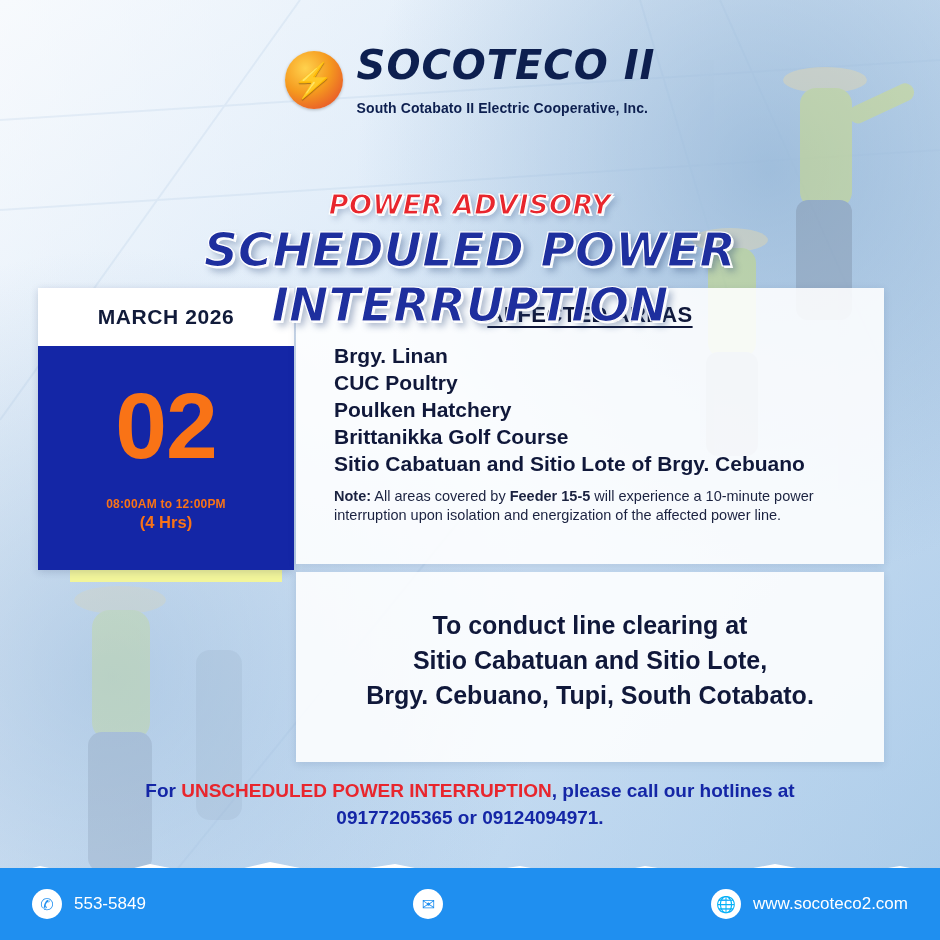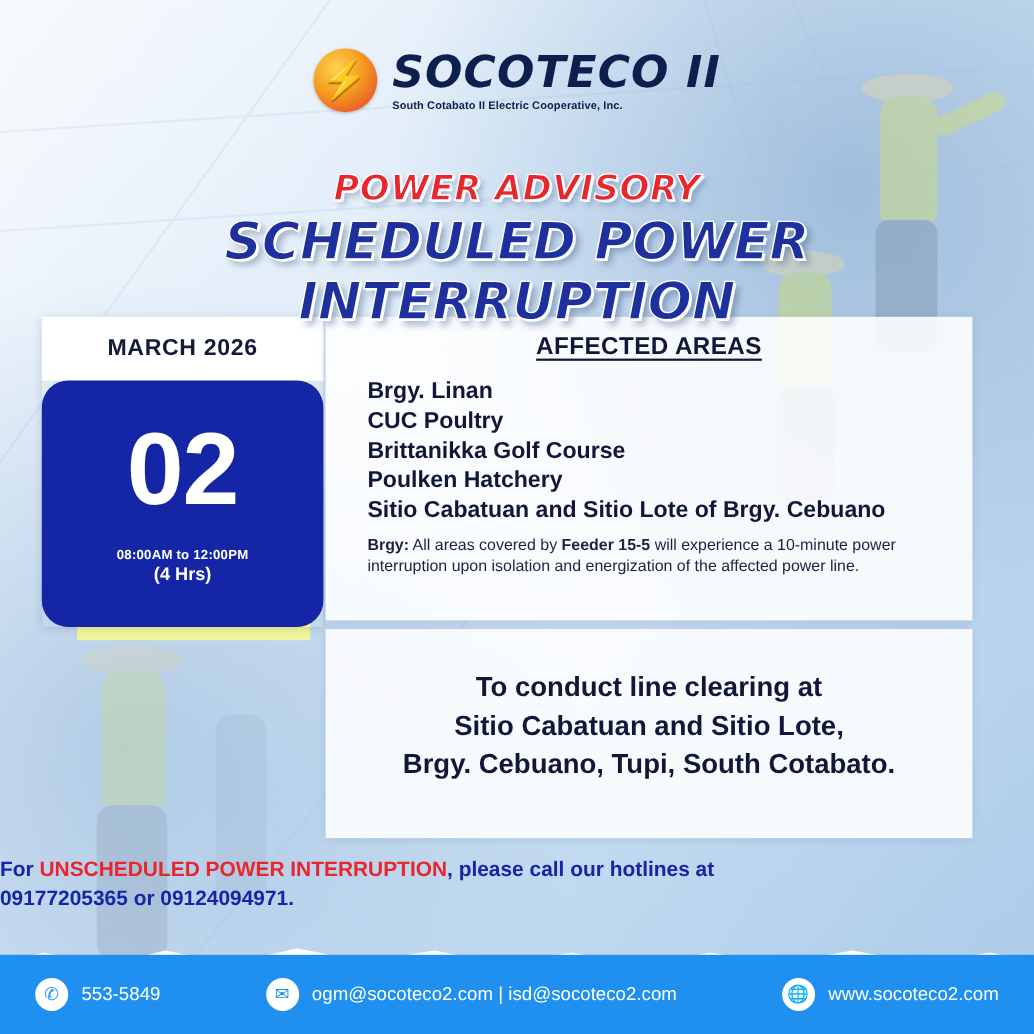--- a/index.html
+++ b/index.html
@@ -44,32 +44,33 @@
   }
   .logo-bolt { font-size: 34px; line-height: 1; color: #fff; text-shadow: 0 1px 1px rgba(0,0,0,.35); }
   .logo-text { display: flex; flex-direction: column; }
   .logo-title {
     font-family: "DejaVu Sans", sans-serif;
     font-weight: bold; font-style: italic;
     font-size: 40px; letter-spacing: 1px; color: #0d1f4f;
     line-height: 1.05;
   }
   .logo-sub {
-    font-size: 10px; font-weight: bold; color: #0d1f4f;
-    letter-spacing: .1px; margin-top: 4px;
+    font-size: 14px; font-weight: bold; color: #0d1f4f;
+    letter-spacing: .1px; margin-top: 14px;
   }
   
   .title-block { position: absolute; top: 152px; left: 0; right: 0; text-align: center; z-index: 5; }
   .title-red {
     font-family: "DejaVu Sans", sans-serif;
     font-style: italic; font-weight: bold;
-    font-size: 32px; letter-spacing: .5px;
+    font-size: 27px; letter-spacing: .5px;
     color: #e8262d;
     -webkit-text-stroke: 1.2px #ffffff;
     text-shadow: 2px 2px 0 rgba(255,255,255,.9), 4px 4px 6px rgba(40,70,120,.35);
+    margin-top: 37px;
   }
   .title-blue {
     font-family: "DejaVu Sans", sans-serif;
     font-style: italic; font-weight: bold;
     font-size: 47px; letter-spacing: .2px;
     color: #1e2f9e;
     margin-top: 2px;
     -webkit-text-stroke: 1.2px #ffffff;
     text-shadow: 2px 2px 0 rgba(255,255,255,.95), 5px 5px 7px rgba(40,70,120,.4);
   }
@@ -88,21 +89,21 @@
     box-shadow: 0 2px 8px rgba(20,40,90,.18);
   }
   .date-head {
     background: #ffffff; height: 58px;
     display: flex; align-items: center; justify-content: center;
     font-weight: bold; font-size: 21px; letter-spacing: .6px; color: #111b3a;
   }
   .date-body {
     flex: 1; background: #1426a6;
     display: flex; flex-direction: column; align-items: center; justify-content: center;
-    color: #ffffff; padding-bottom: 10px; border-radius: 24px;
+    color: #f97316; padding-bottom: 10px;
   }
   .date-day {
     font-size: 93px; font-weight: bold; line-height: .95;
     letter-spacing: -1px; margin-top: 8px;
   }
   .date-time {
     margin-top: 26px; font-size: 12px; font-weight: bold; letter-spacing: .2px;
   }
   .date-hours { font-size: 16.5px; font-weight: bold; margin-top: 2px; text-align: center; }
   
@@ -133,21 +134,21 @@
     font-size: 14.5px; color: #1b2240; line-height: 1.28;
   }
   .note b { font-weight: bold; }
   .purpose-text {
     margin-top: 22px; text-align: center;
     font-size: 25px; font-weight: bold; color: #10183a; line-height: 1.4;
   }
   
   .hotline {
     position: absolute; left: 0; right: 0; top: 778px;
-    z-index: 5;
+    text-align: center; z-index: 5;
     font-size: 19px; font-weight: bold; color: #1426a6; line-height: 1.4;
   }
   .hotline .red { color: #e8262d; }
   
   .footer-wave {
     position: absolute; left: 0; right: 0; bottom: 0; height: 98px; z-index: 6;
   }
   .footer-bar {
     position: absolute; left: 0; right: 0; bottom: 0; height: 72px;
     background: #1f8ff0; z-index: 7;
@@ -229,26 +230,26 @@
       <div class="date-time">08:00AM  to 12:00PM</div>
       <div class="date-hours">(4 Hrs)</div>
     </div>
   </div>
 
   <div class="panel-areas">
     <div class="panel-title">AFFECTED AREAS</div>
     <ul class="areas-list">
       <li>Brgy. Linan</li>
       <li>CUC Poultry</li>
+      <li>Poulken Hatchery</li>
       <li>Brittanikka Golf Course</li>
-      <li>Poulken Hatchery</li>
       <li>Sitio Cabatuan and Sitio Lote of Brgy. Cebuano</li>
     </ul>
     <div class="note">
-      <b>Brgy:</b><span> All areas covered by </span><b>Feeder 15-5</b><span> will experience a 10-minute power interruption upon isolation and energization of the affected power line.</span>
+      <b>Note:</b><span> All areas covered by </span><b>Feeder 15-5</b><span> will experience a 10-minute power interruption upon isolation and energization of the affected power line.</span>
     </div>
   </div>
 
   <div class="panel-purpose">
     <div class="purpose-text">
       <div>To conduct line clearing at</div>
       <div>Sitio Cabatuan and Sitio Lote,</div>
       <div>Brgy. Cebuano, Tupi, South Cotabato.</div>
     </div>
   </div>
@@ -263,21 +264,20 @@
     <path d="M0 44 L45 34 L100 46 L160 32 L215 44 L280 30 L340 42 L400 32 L462 44 L525 34 L590 46 L650 34 L715 44 L780 32 L845 44 L905 34 L940 42 L940 98 L0 98 Z" fill="#1f8ff0"></path>
   </svg>
 
   <div class="footer-bar">
     <div class="f-item">
       <span class="f-ico">✆</span>
       <span>553-5849</span>
     </div>
     <div class="f-item">
       <span class="f-ico">✉</span>
-      <span>ogm@socoteco2.com | isd@socoteco2.com</span>
     </div>
     <div class="f-item">
       <span class="f-ico">🌐</span>
       <span>www.socoteco2.com</span>
     </div>
   </div>
 
 </div>
 
 </body></html>

